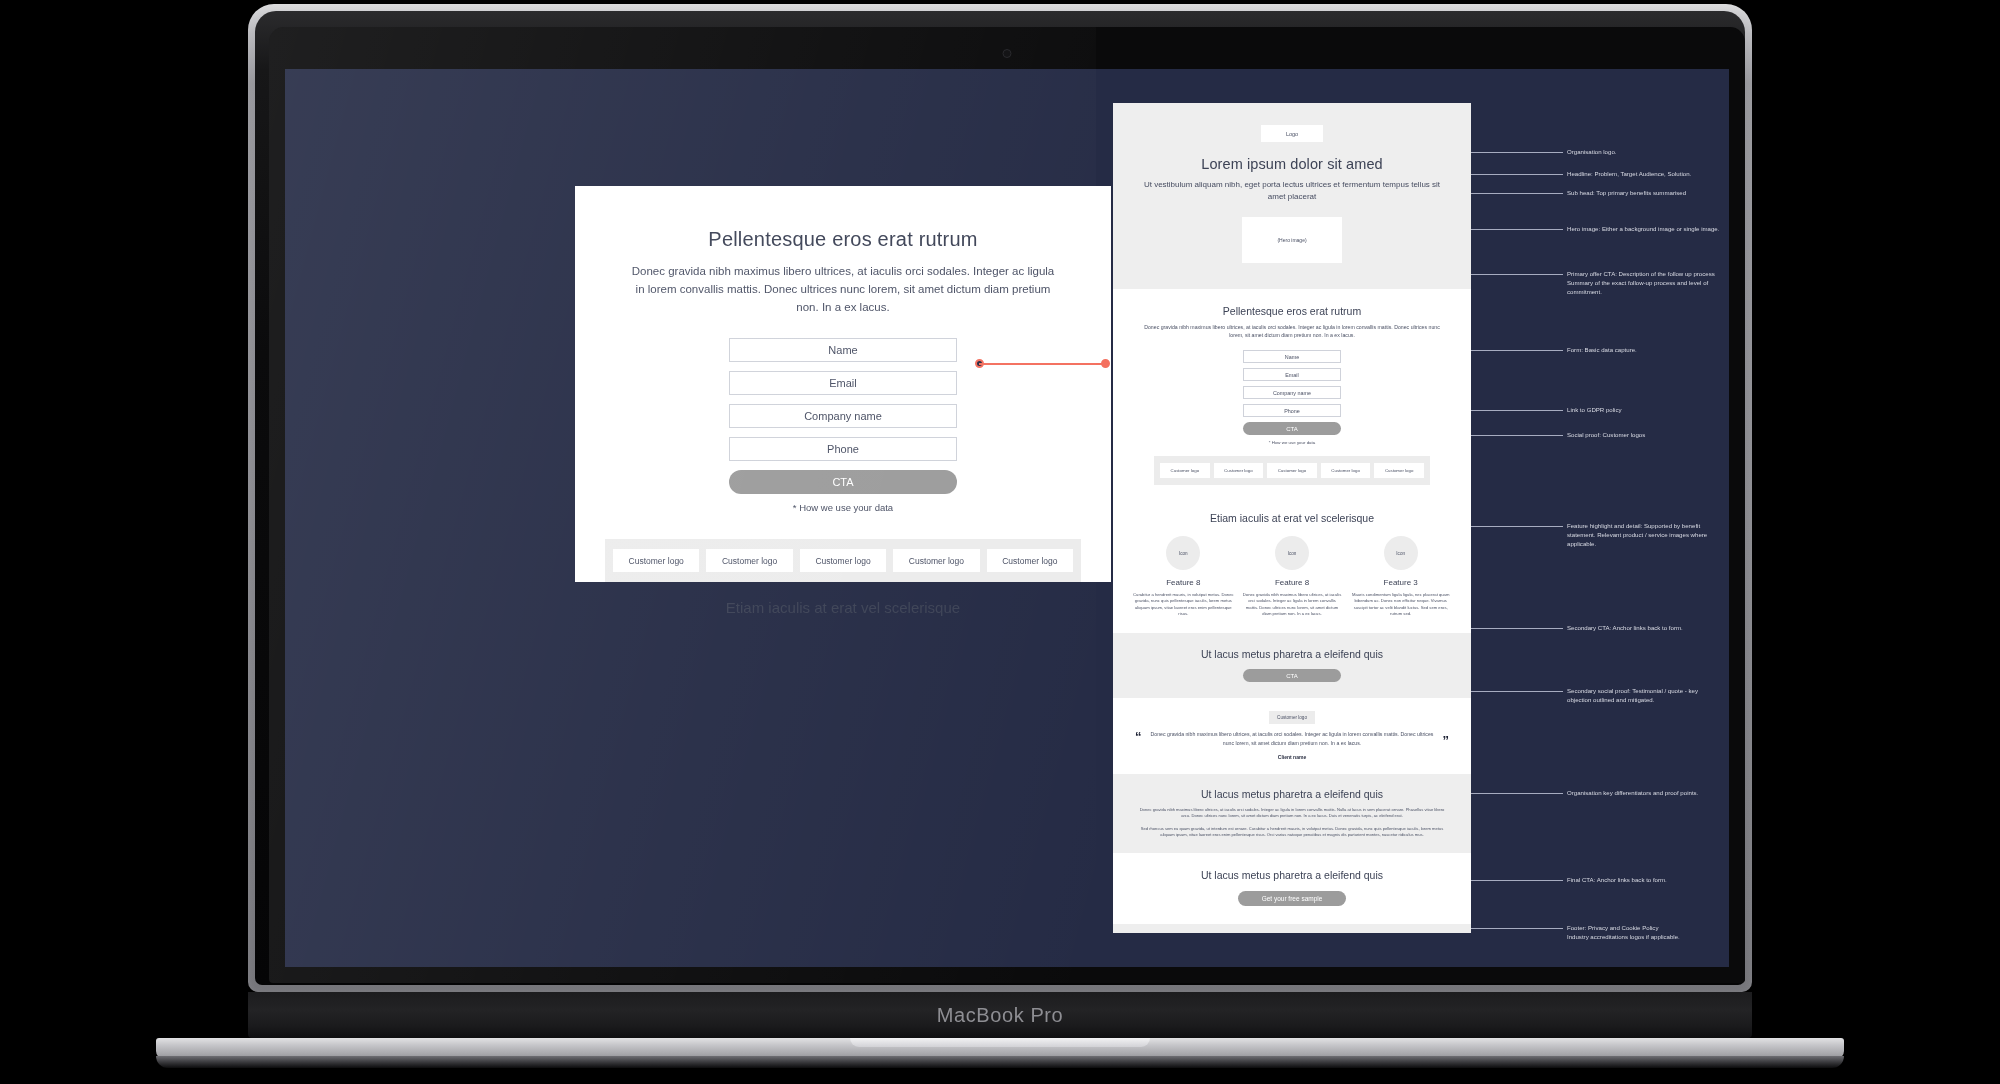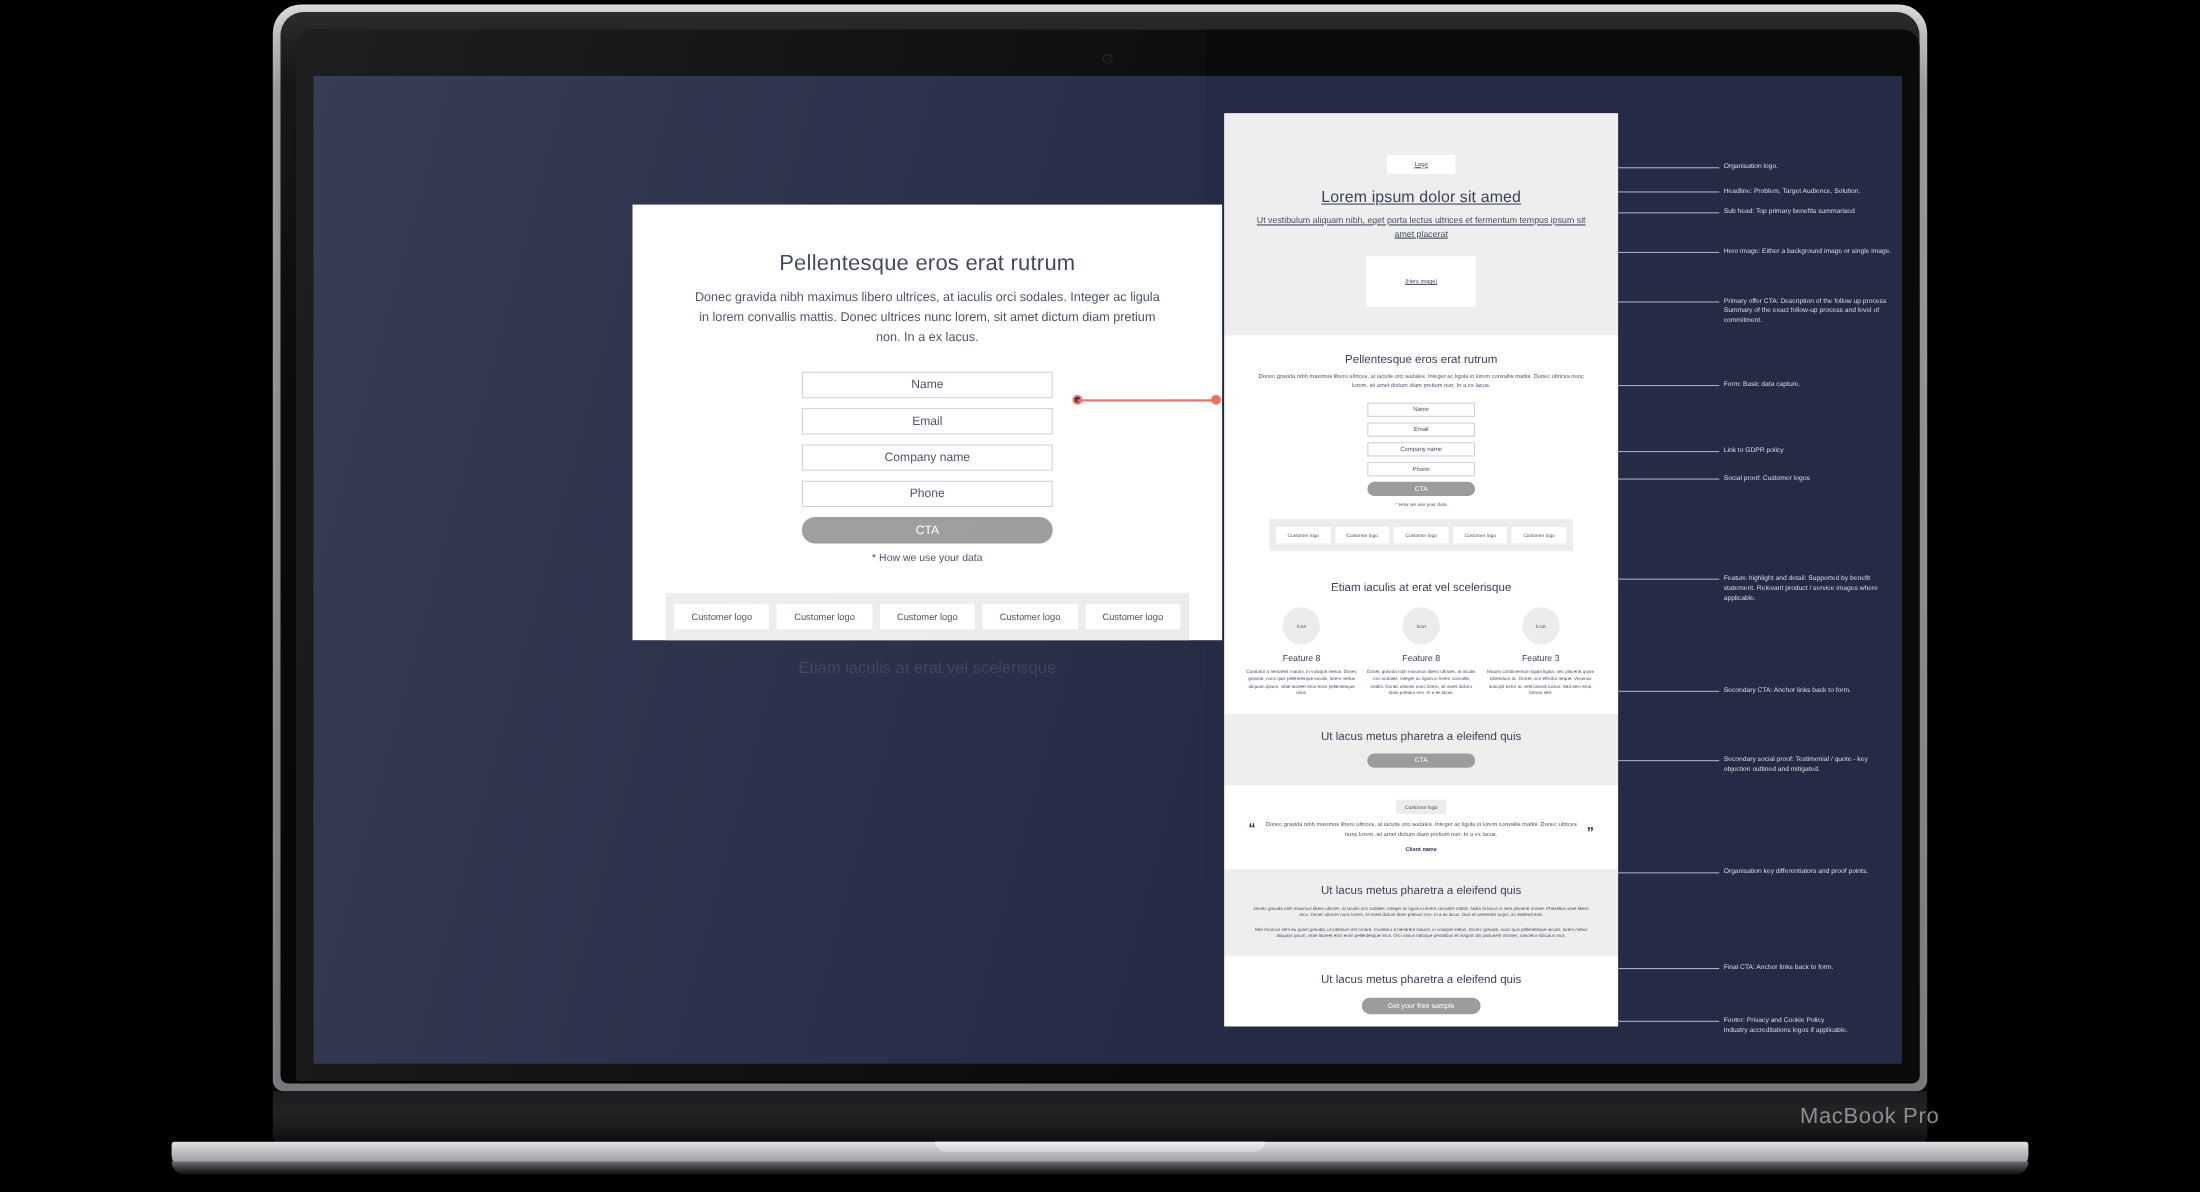--- a/index.html
+++ b/index.html
@@ -56,22 +56,22 @@
     background: #252b45;
     overflow: hidden;
   }
   .hinge-bar {
     position: absolute; left: 0; top: 988px;
     width: 1504px; height: 46px;
     background: linear-gradient(180deg,#1c1c1e 0%,#232325 40%,#1a1a1c 75%,#0e0e10 100%);
     border-radius: 0 0 4px 4px;
   }
   .hinge-label {
-    position: absolute; left: 11px; top: 12px; width: 100%;
-    text-align: right;
+    position: absolute; left: 0; top: 12px; width: 100%;
+    text-align: center;
     font-size: 20px; letter-spacing: 0.6px;
     color: #8e8e93;
     font-family: "Liberation Sans", sans-serif;
   }
   .base {
     position: absolute; left: -92px; top: 1034px;
     width: 1688px; height: 22px;
     background: linear-gradient(180deg,#e2e2e4 0%,#c3c3c7 35%,#a9a9ad 70%,#8d8d92 100%);
     border-radius: 3px 3px 9px 9px;
   }
@@ -136,21 +136,21 @@
   #wireframe {
     position: absolute; left: 828px; top: 34px;
     width: 358px; height: 830px;
     background: #ffffff; color: #434a5e; overflow: hidden;
   }
   .wf-sec { width: 100%; }
   .wf-grey { background: #eeeeee; }
   .wf-white { background: #ffffff; }
   .wf-center { text-align: center; }
 
-  .wf-hero { padding: 38px 26px 26px; text-decoration: underline; }
+  .wf-hero { padding: 22px 26px 26px; }
   .wf-logo-box {
     width: 62px; height: 17px; margin: 0 auto 14px; background: #ffffff;
     display: flex; align-items: center; justify-content: center;
     font-size: 5.5px; color: #4a5064;
   }
   .wf-h1 { font-size: 14.5px; font-weight: 400; color: #3d4356; letter-spacing: .1px; }
   .wf-sub { margin-top: 7px; font-size: 8px; line-height: 1.5; color: #464c60; }
   .wf-heroimg {
     width: 100px; height: 46px; margin: 14px auto 0; background: #ffffff;
     display: flex; align-items: center; justify-content: center;
@@ -266,21 +266,21 @@
             <div class="conn-dot-l"></div>
             <div class="conn-line"></div>
             <div class="conn-dot-r"></div>
           </div>
 
           <div id="wireframe">
 
             <div class="wf-sec wf-grey wf-hero wf-center">
               <div class="wf-logo-box">Logo</div>
               <div class="wf-h1">Lorem ipsum dolor sit amed</div>
-              <div class="wf-sub">Ut vestibulum aliquam nibh, eget porta lectus ultrices et fermentum tempus ipsum sit amet placerat</div>
+              <div class="wf-sub">Ut vestibulum aliquam nibh, eget porta lectus ultrices et fermentum tempus tellus sit amet placerat</div>
               <div class="wf-heroimg">(Hero image)</div>
             </div>
 
             <div class="wf-sec wf-white wf-form-sec wf-center">
               <div class="wf-h2">Pellentesque eros erat rutrum</div>
               <div class="wf-body-sm">Donec gravida nibh maximus libero ultrices, at iaculis orci sodales. Integer ac ligula in lorem convallis mattis. Donec ultrices nunc lorem, sit amet dictum diam pretium non. In a ex lacus.</div>
               <div class="wf-fields">
                 <div class="wf-input">Name</div>
                 <div class="wf-input">Email</div>
                 <div class="wf-input">Company name</div>

